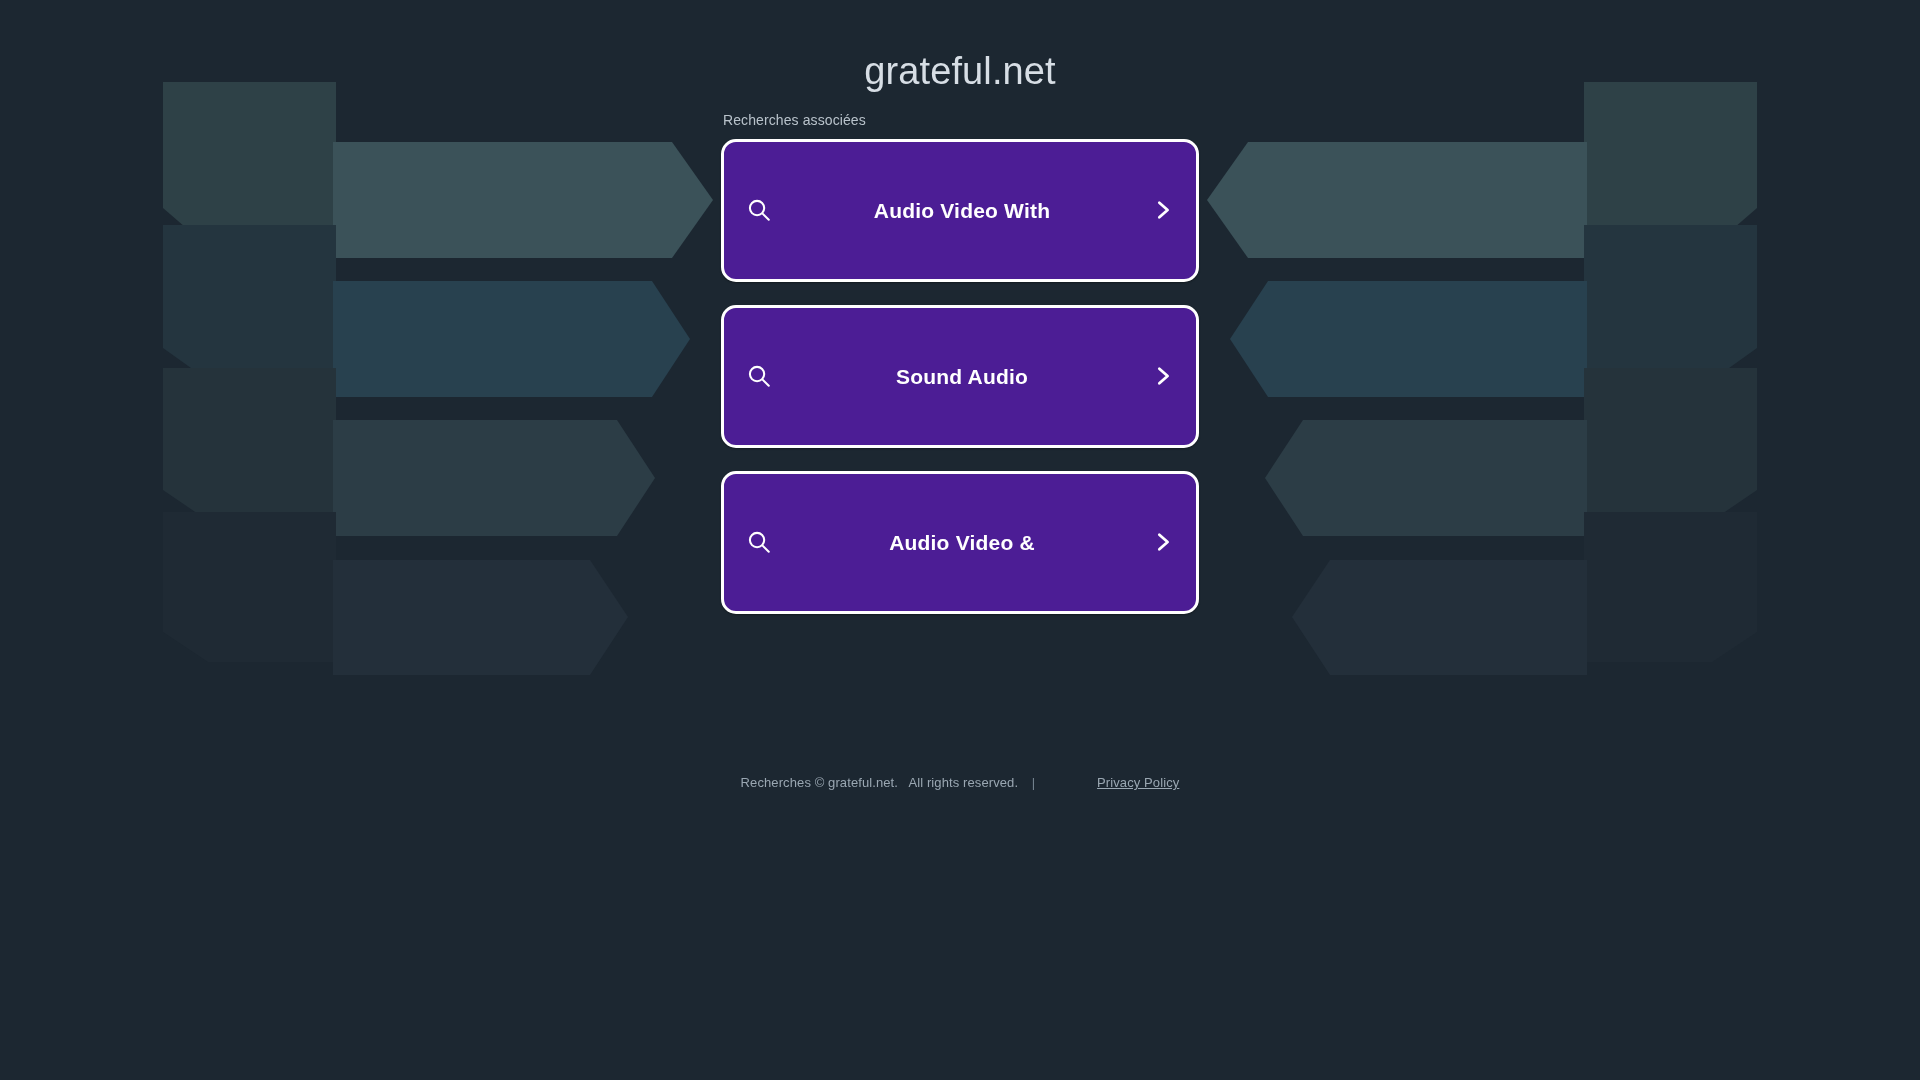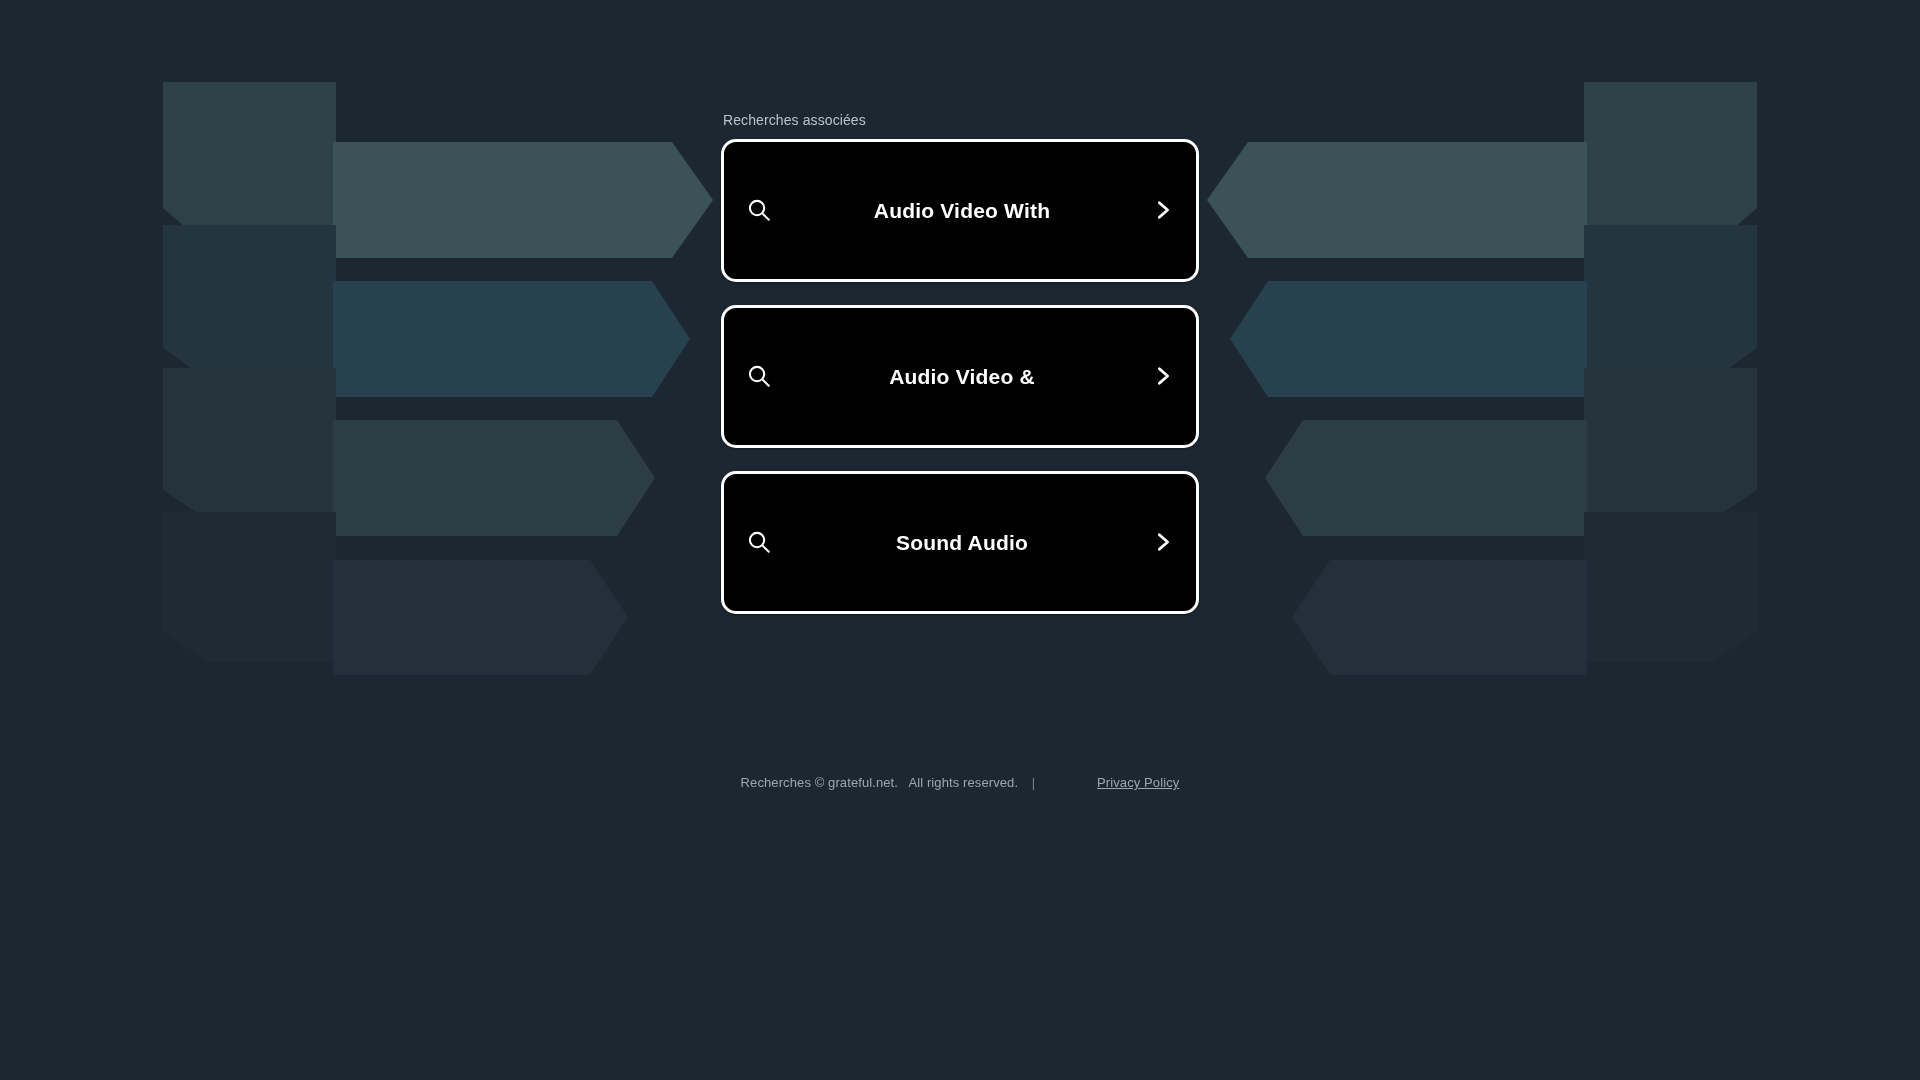--- a/index.html
+++ b/index.html
@@ -72,21 +72,21 @@
     flex-direction: column;
     gap: 23px;
   }
   .result-btn {
     position: relative;
     display: flex;
     align-items: center;
     box-sizing: border-box;
     width: 478px;
     height: 143px;
-    background: #000000;
+    background: #4c1d95;
     border: 3px solid #ffffff;
     border-radius: 15px;
     cursor: pointer;
     padding: 0 22px 0 22px;
     text-decoration: none;
     box-shadow: 0 1px 2px rgba(0,0,0,0.35);
   }
   .result-btn .search-ic {
     flex: 0 0 auto;
     width: 26px;
@@ -170,20 +170,21 @@
     <polygon points="1587,420 1303,420 1265,478 1303,536 1587,536" fill="#2c3d46"></polygon>
 
     <polygon points="1757,512 1584,512 1584,662 1712,662 1757,632" fill="#1f2a34"></polygon>
 
     <polygon points="1587,560 1330,560 1292,617 1330,675 1587,675" fill="#232f3a"></polygon>
   </svg>
 </div>
 
 <div class="page">
 
+  <h1 class="site-title">grateful.net</h1>
 
   <div class="center-col">
 
     <div class="related-label">Recherches associées</div>
 
     <div class="result-list">
 
       <div class="result-btn">
         <svg class="search-ic" viewBox="0 0 24 24" fill="none">
           <circle cx="10.2" cy="10.2" r="6.6" stroke="#ffffff" stroke-width="1.9"></circle>
@@ -193,32 +194,32 @@
         <svg class="chev-ic" viewBox="0 0 24 24" fill="none">
           <polyline points="8,4 17,12 8,20" stroke="#ffffff" stroke-width="3" stroke-linecap="round" stroke-linejoin="round"></polyline>
         </svg>
       </div>
 
       <div class="result-btn">
         <svg class="search-ic" viewBox="0 0 24 24" fill="none">
           <circle cx="10.2" cy="10.2" r="6.6" stroke="#ffffff" stroke-width="1.9"></circle>
           <line x1="15.1" y1="15.1" x2="21" y2="21" stroke="#ffffff" stroke-width="1.9" stroke-linecap="round"></line>
         </svg>
-        <span class="btn-label">Audio Video &amp;</span>
+        <span class="btn-label">Sound Audio</span>
         <svg class="chev-ic" viewBox="0 0 24 24" fill="none">
           <polyline points="8,4 17,12 8,20" stroke="#ffffff" stroke-width="3" stroke-linecap="round" stroke-linejoin="round"></polyline>
         </svg>
       </div>
 
       <div class="result-btn">
         <svg class="search-ic" viewBox="0 0 24 24" fill="none">
           <circle cx="10.2" cy="10.2" r="6.6" stroke="#ffffff" stroke-width="1.9"></circle>
           <line x1="15.1" y1="15.1" x2="21" y2="21" stroke="#ffffff" stroke-width="1.9" stroke-linecap="round"></line>
         </svg>
-        <span class="btn-label">Sound Audio</span>
+        <span class="btn-label">Audio Video &amp;</span>
         <svg class="chev-ic" viewBox="0 0 24 24" fill="none">
           <polyline points="8,4 17,12 8,20" stroke="#ffffff" stroke-width="3" stroke-linecap="round" stroke-linejoin="round"></polyline>
         </svg>
       </div>
 
     </div>
   </div>
 
   <div class="footer">
     <span class="copy">Recherches © grateful.net.</span>

